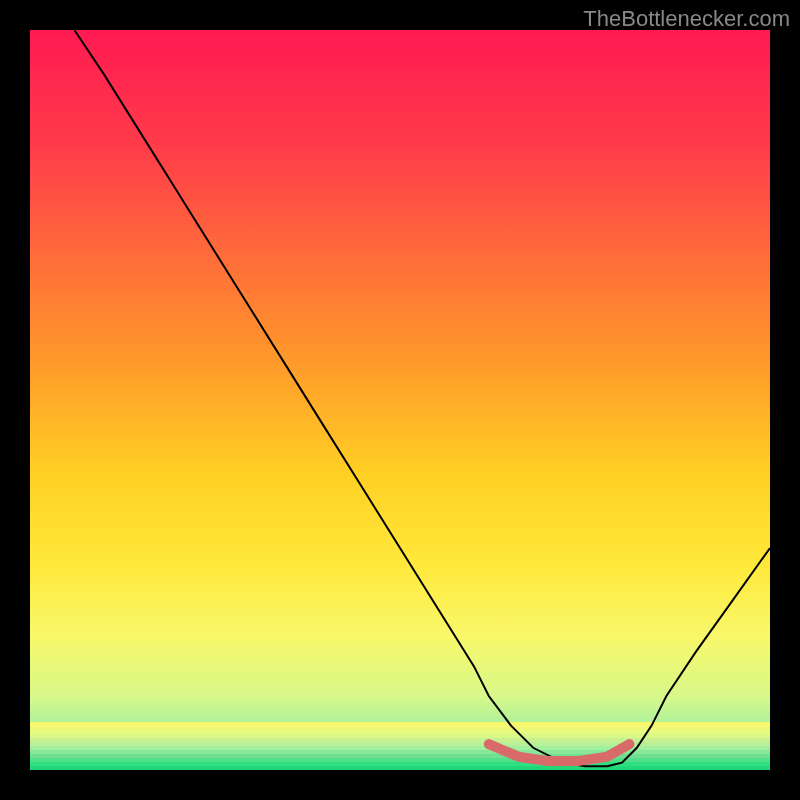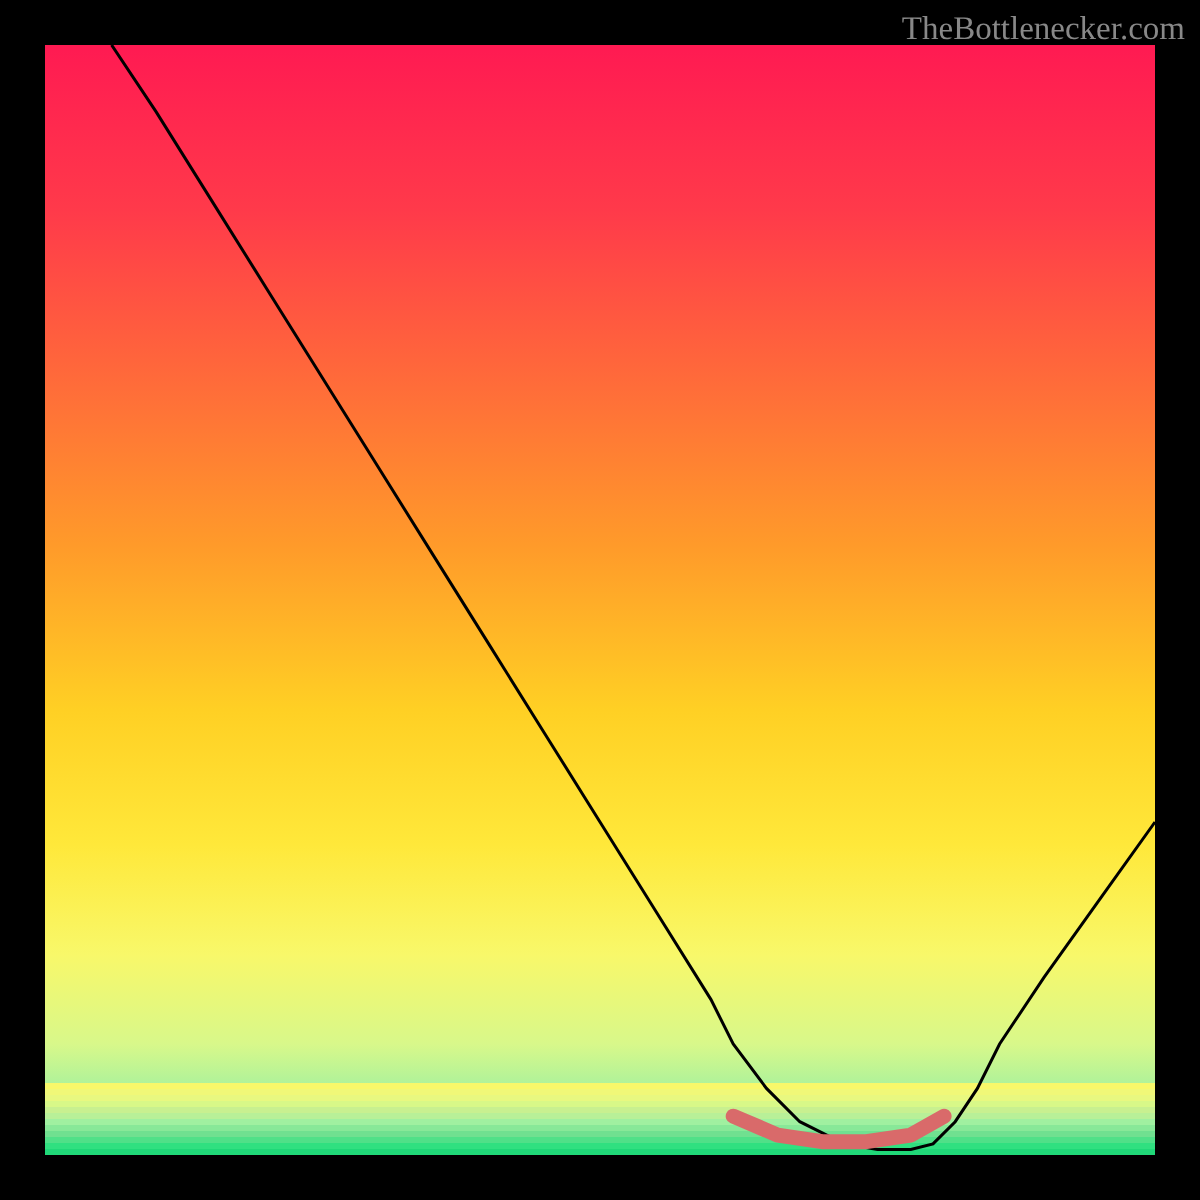--- a/index.html
+++ b/index.html
@@ -1,17 +1,17 @@
 <!DOCTYPE html>
 <html><head>
 <meta charset="utf-8">
 <style>
   * { margin: 0; padding: 0; box-sizing: border-box; }
   body { width: 800px; height: 800px; background: #000; position: relative; overflow: hidden; }
-  .watermark { position: absolute; top: 6px; right: 10px; color: #888; font-family: Liberation Serif, serif; font-size: 22px; font-weight: 500; z-index: 10; }
+  .watermark { position: absolute; top: 6px; right: 10px; color: #888; font-family: Liberation Sans, sans-serif; font-size: 22px; font-weight: 500; z-index: 10; }
   .plot-area { position: absolute; left: 30px; top: 30px; width: 740px; height: 740px; }
   svg { position: absolute; inset: 0; }
 </style>
 </head>
 <body>
 
 <div class="watermark">TheBottlenecker.com</div>
 
 <div class="plot-area">
   <svg viewBox="0 0 740 740" preserveAspectRatio="none">

